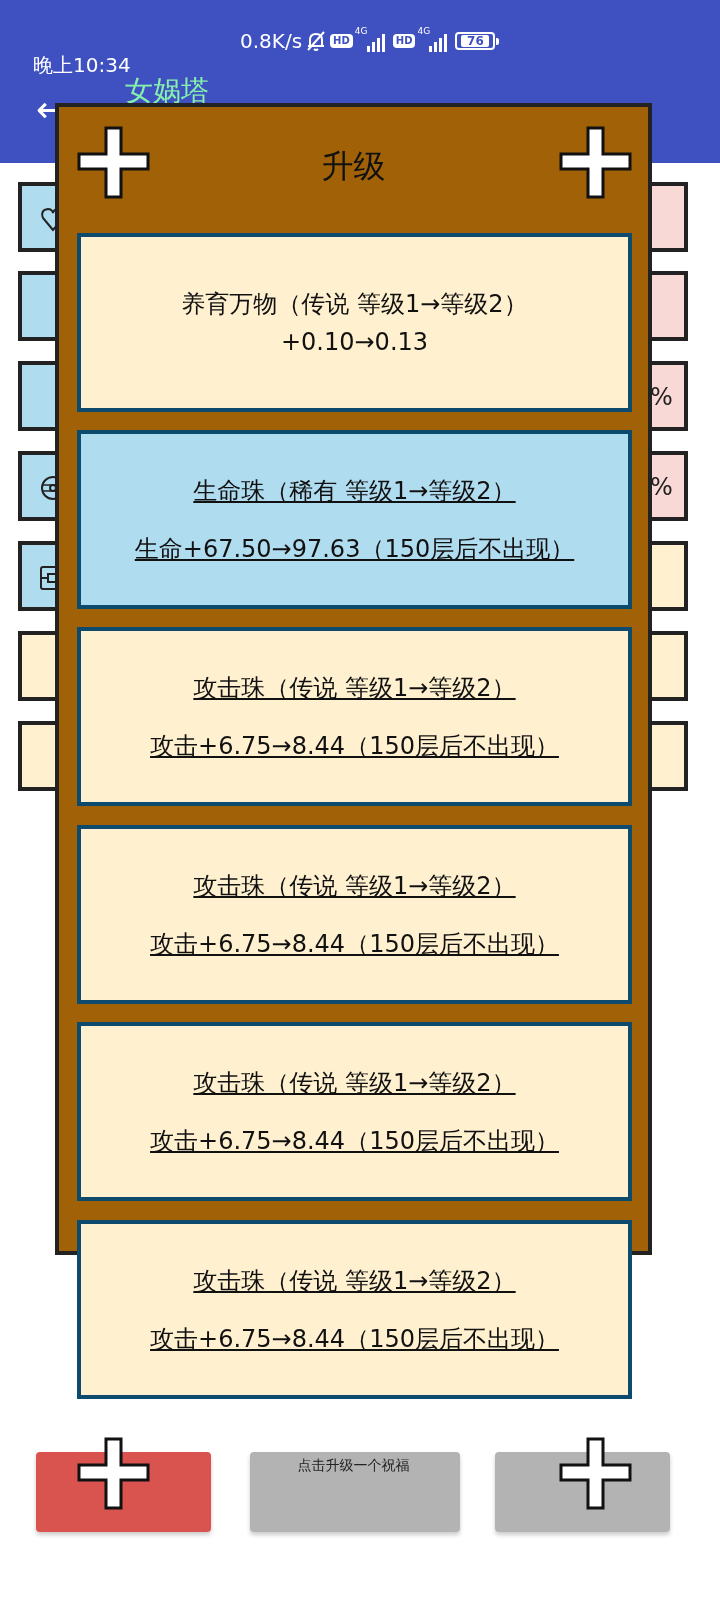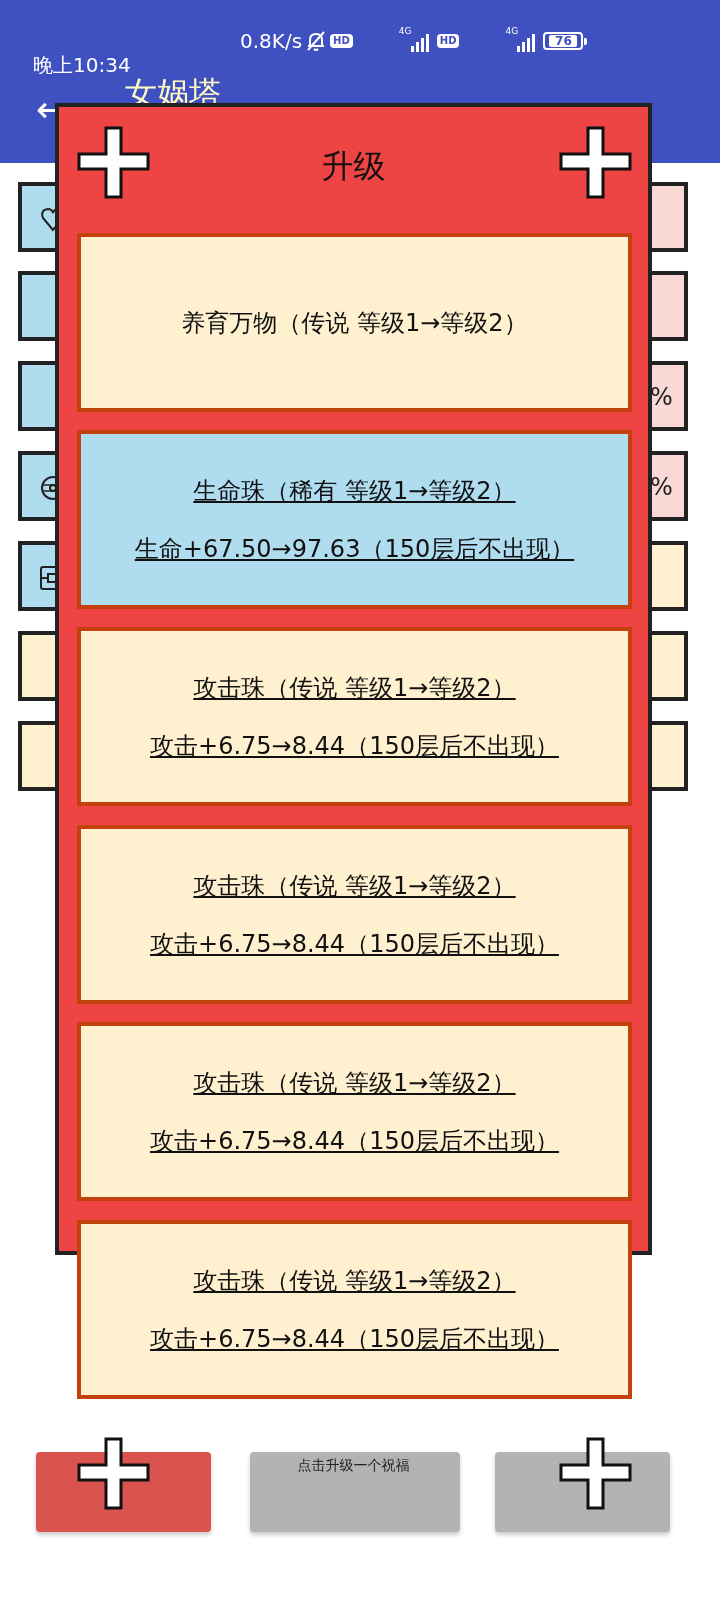--- a/index.html
+++ b/index.html
@@ -4,44 +4,44 @@
   <style>
     * { box-sizing: border-box; margin: 0; padding: 0; }
     html, body { width: 720px; height: 1600px; overflow: hidden; background: #ffffff; }
     body { position: relative; font-family: "DejaVu Sans", "Liberation Sans", sans-serif; color: #1a1a1a; }
 
     
     .appbar { position: absolute; left: 0; top: 0; width: 720px; height: 163px; background: #3f51c1; }
     .status-time { position: absolute; left: 33px; top: 30px; font-size: 20px; color: #ffffff; margin-top: 22px; }
     .status-right { position: absolute; left: 240px; top: 28px; height: 26px; display: flex; align-items: center; gap: 2px; color: #ffffff; font-size: 20px; }
     .hd { display: inline-block; background: #ffffff; color: #3f51c1; font-size: 10px; font-weight: bold; border-radius: 4px; padding: 1px 3px; line-height: 12px; }
-    .net { display: inline-flex; align-items: flex-end; gap: 2px; height: 22px; position: relative; margin-left: 44px; }
+    .net { display: inline-flex; align-items: flex-end; gap: 2px; height: 22px; position: relative; }
     .net .lbl { position: absolute; left: 0; top: -4px; font-size: 9px; }
     .net .bar { width: 3px; background: #ffffff; display: inline-block; }
     .battery { display: inline-flex; align-items: center; }
     .battery .body { width: 40px; height: 18px; border: 2px solid #ffffff; border-radius: 4px; display: flex; align-items: center; justify-content: center; }
     .battery .fill { background: #ffffff; color: #3f51c1; font-size: 12px; font-weight: bold; width: 28px; height: 12px; line-height: 12px; text-align: center; border-radius: 2px; }
     .battery .nub { width: 3px; height: 7px; background: #ffffff; margin-left: 1px; border-radius: 0 2px 2px 0; }
     .back-arrow { position: absolute; left: 36px; top: 90px; font-size: 36px; color: #ffffff; line-height: 40px; }
-    .app-title { position: absolute; left: 125px; top: 72px; font-size: 32px; color: #fef9c3; }
+    .app-title { position: absolute; left: 125px; top: 72px; font-size: 28px; color: #86efac; }
 
     
     .bg-card { position: absolute; height: 70px; border: 4px solid #222222; }
     .bg-card.left { left: 18px; width: 60px; }
     .bg-card.right { left: 630px; width: 58px; }
     .bg-card .pct { position: absolute; left: 16px; top: 18px; font-size: 24px; color: #222; }
     .bg-card .ico { position: absolute; left: 16px; top: 18px; width: 30px; height: 30px; }
 
     .bg-btn { position: absolute; top: 1452px; height: 80px; border-radius: 4px; box-shadow: 0 3px 4px rgba(0,0,0,0.2); }
 
     
-    .dialog { position: absolute; left: 55px; top: 103px; width: 597px; height: 1152px; background: #ef4444; border: 4px solid #222222; }
+    .dialog { position: absolute; left: 55px; top: 103px; width: 597px; height: 1152px; background: #a16207; border: 4px solid #222222; }
     .dialog-title { position: absolute; left: 0; top: 38px; width: 100%; text-align: center; font-size: 32px; color: #111; }
     .cross { position: absolute; width: 74px; height: 74px; }
-    .card { position: absolute; left: 18px; width: 555px; border: 4px solid #c2410c; background: #fff0cf; display: flex; flex-direction: column; align-items: center; justify-content: center; text-align: center; cursor: pointer; }
+    .card { position: absolute; left: 18px; width: 555px; border: 4px solid #0c4a6e; background: #fff0cf; display: flex; flex-direction: column; align-items: center; justify-content: center; text-align: center; cursor: pointer; }
     .card.rare { background: #b0dcf0; }
     .card .line { font-size: 24px; line-height: 38px; color: #111; white-space: nowrap; }
     .card.spaced .line { line-height: 58px; text-decoration: underline; }
     .dialog-hint { position: absolute; left: 0; top: 1350px; width: 100%; text-align: center; font-size: 14px; color: #222; }
   </style>
 </head>
 <body>
 
 <div class="appbar">
   <span class="status-time">晚上10:34</span>
@@ -126,20 +126,21 @@
   <svg class="cross" style="left:18px; top:19px;" viewBox="0 0 74 74">
     <path d="M29 2 H44 V28 H71 V43 H44 V71 H29 V43 H2 V28 H29 Z" fill="#ffffff" stroke="#111" stroke-width="3"></path>
   </svg>
   <svg class="cross" style="left:500px; top:19px;" viewBox="0 0 74 74">
     <path d="M29 2 H44 V28 H71 V43 H44 V71 H29 V43 H2 V28 H29 Z" fill="#ffffff" stroke="#111" stroke-width="3"></path>
   </svg>
   <div class="dialog-title">升级</div>
 
   <div class="card" style="top:126px; height:179px;">
     <span class="line">养育万物（传说 等级1→等级2）</span>
+    <span class="line">+0.10→0.13</span>
   </div>
 
   <div class="card rare spaced" style="top:323px; height:179px;">
     <span class="line">生命珠（稀有 等级1→等级2）</span>
     <span class="line">生命+67.50→97.63（150层后不出现）</span>
   </div>
 
   <div class="card spaced" style="top:520px; height:179px;">
     <span class="line">攻击珠（传说 等级1→等级2）</span>
     <span class="line">攻击+6.75→8.44（150层后不出现）</span>

